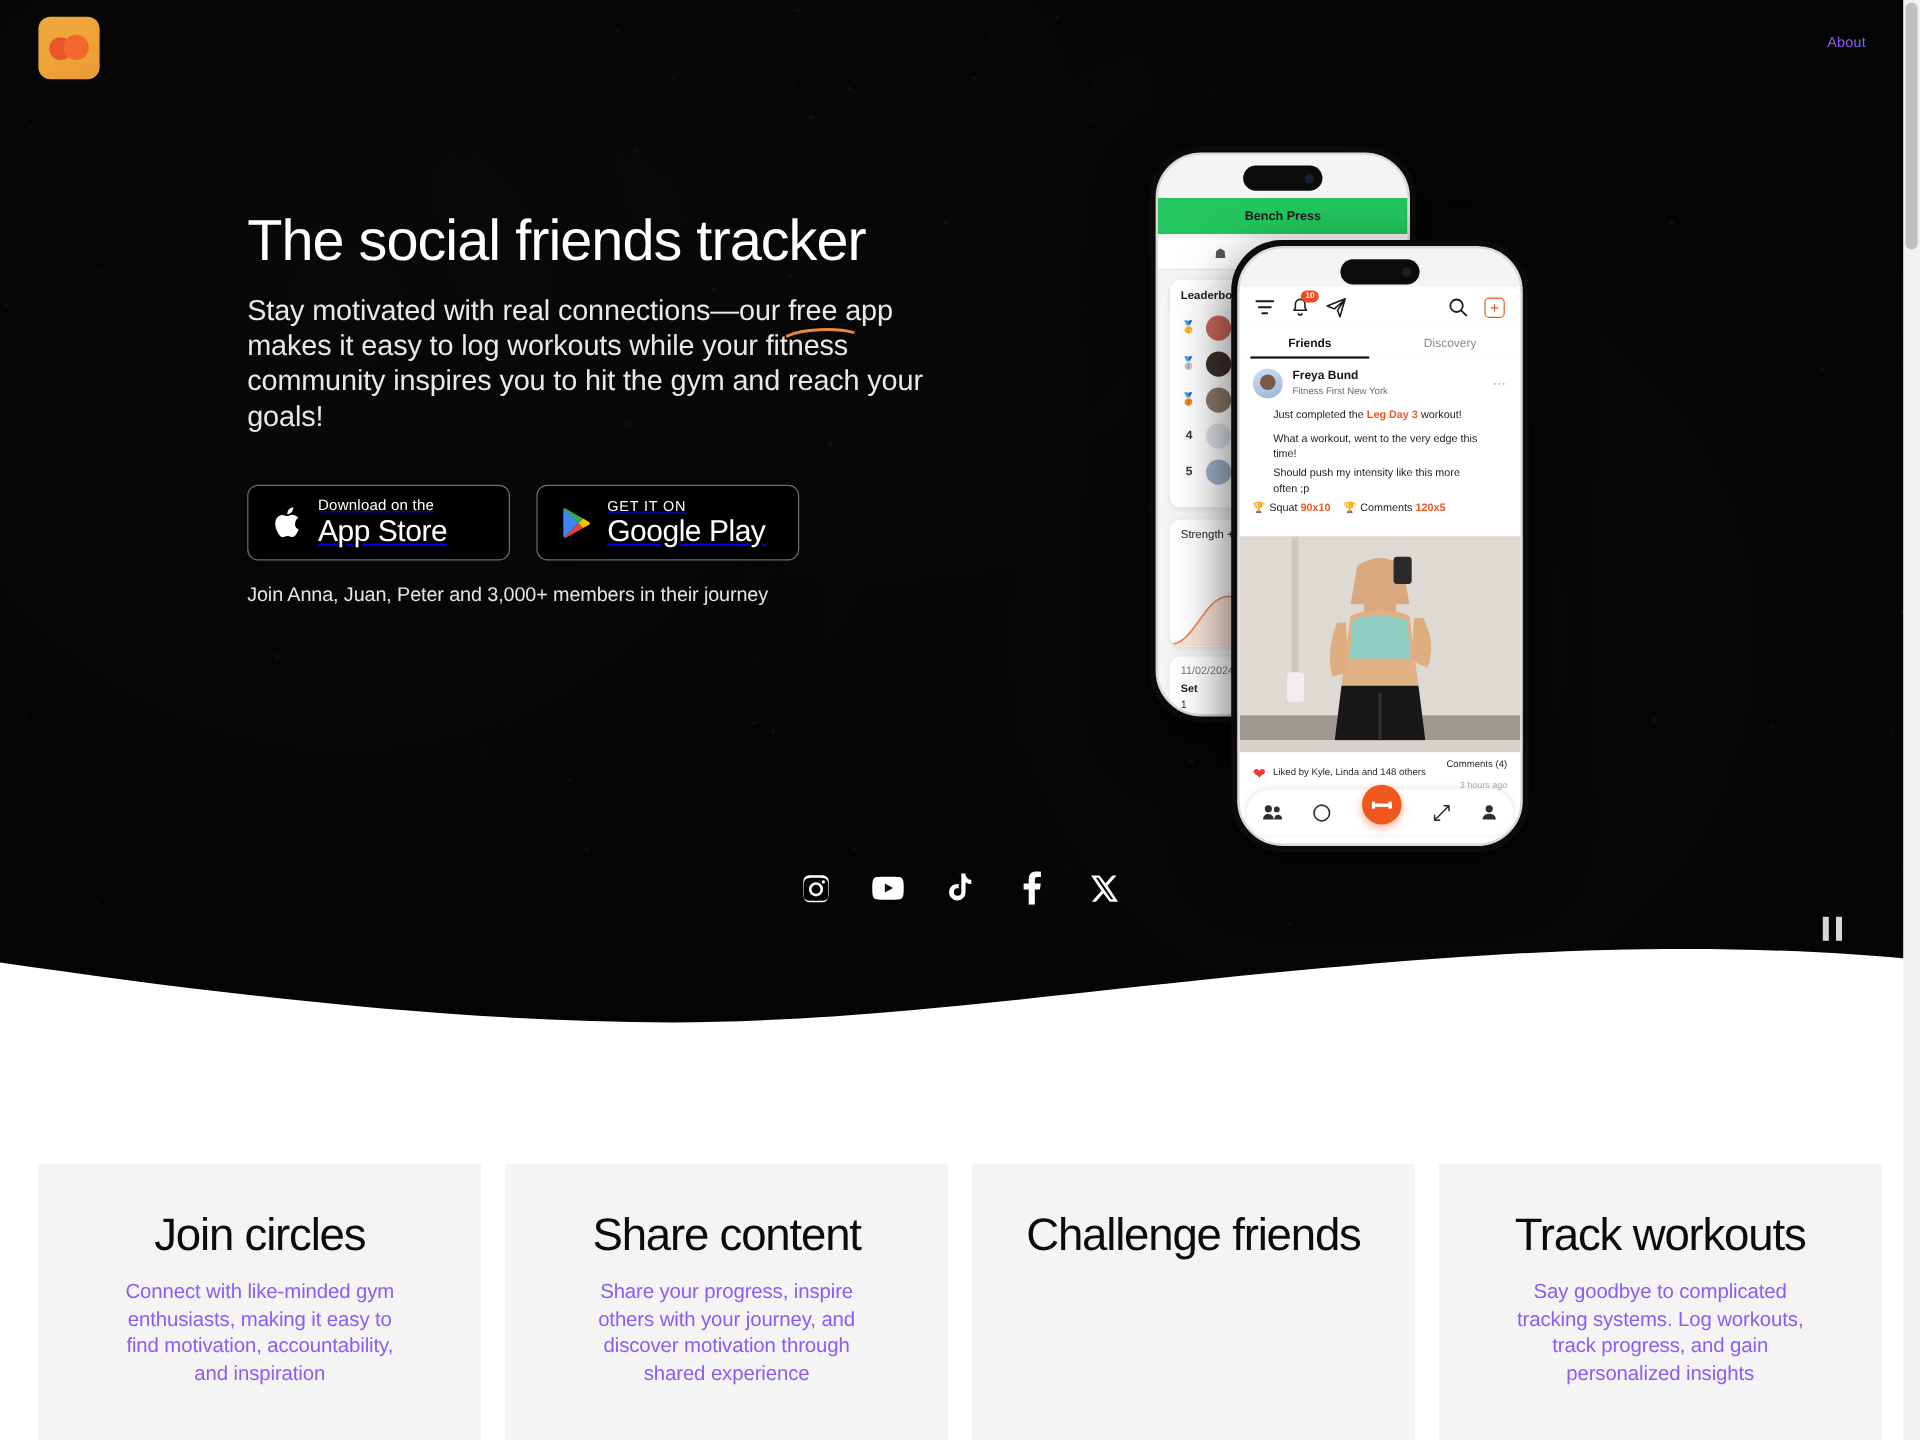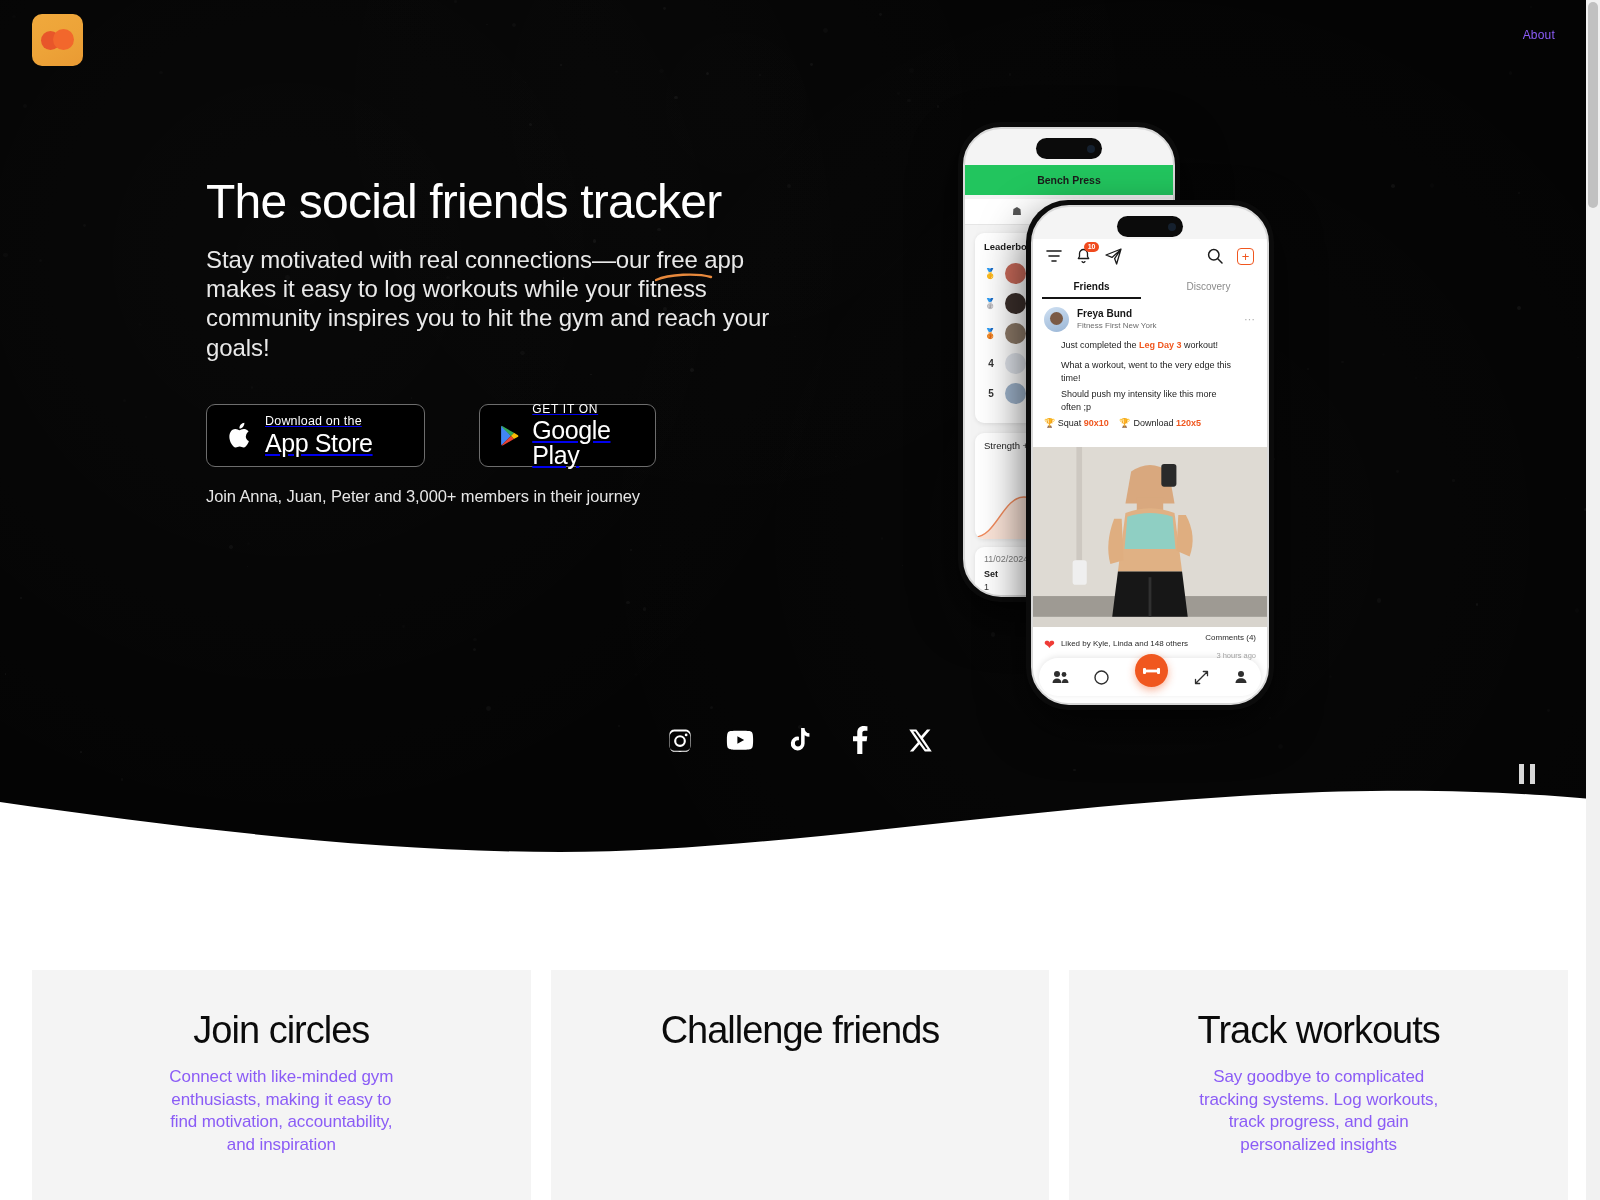--- a/index.html
+++ b/index.html
@@ -68,21 +68,21 @@
   .hl svg { position:absolute; left:-2px; bottom:-8px; width:58px; height:10px; }
 
   
   .badges { position:absolute; left:206px; top:404px; display:flex; gap:22px; z-index:20; }
   .badge {
     height:63px; border:1px solid #6d6d6d; border-radius:9px;
     background:#000; display:flex; align-items:center; gap:12px;
     padding:0 20px; cursor:pointer;
   }
   .badge.apple { width:219px; }
-  .badge.google { width:177px;margin-left:32px; }
+  .badge.google { width:219px; }
   .badge-text { display:flex; flex-direction:column; justify-content:center; line-height:1; }
   .badge-small { color:#fff; font-size:12.5px; font-weight:400; letter-spacing:.2px; }
   .badge-small.caps { font-size:12px; letter-spacing:.7px; }
   .badge-big { color:#fff; font-size:25px; font-weight:500; letter-spacing:-.4px; margin-top:3px; }
 
   .members {
     position:absolute; left:206px; top:487px; z-index:20;
     color:#e6e6e6; font-size:16.5px; font-weight:300; letter-spacing:-.1px;
   }
 
@@ -538,21 +538,21 @@
                 <div class="pf-uname">Freya Bund</div>
                 <div class="pf-ugym">Fitness First New York</div>
               </div>
               <div class="pf-dots">⋯</div>
             </div>
             <div class="pf-line"><span>Just completed the </span><span class="orange">Leg Day 3</span><span> workout!</span></div>
             <div class="pf-line" style="padding-top:7px">What a workout, went to the very edge this time!</div>
             <div class="pf-line">Should push my intensity like this more often ;p</div>
             <div class="pf-stats" id="pf-stats">
                 <span><span>🏆</span> <span>Squat</span> <b>90x10</b></span>
-                <span><span>🏆</span> <span>Download</span> <b>120x5</b></span>
+                <span><span>🏆</span> <span>Comments</span> <b>120x5</b></span>
               </div>
 
             <div class="pf-photo">
               <svg viewBox="0 0 248 180" preserveAspectRatio="xMidYMid slice">
                 <rect width="248" height="180" fill="#dedad3"></rect>
                 <rect x="0" y="158" width="248" height="22" fill="#9e9a93"></rect>
                 <rect x="46" y="0" width="6" height="120" fill="#cdc8c1"></rect>
                 <rect x="42" y="120" width="15" height="26" rx="3" fill="#efefef"></rect>
                 <path d="M104 26 q20 -14 40 0 l6 34 -52 0z" fill="#d9a87e"></path>
                 <rect x="110" y="54" width="28" height="16" fill="#d9a87e"></rect>
@@ -650,20 +650,24 @@
       <path d="M0,62 C180,88 380,112 560,112 C760,112 980,72 1240,56 C1400,46 1520,52 1600,60 L1600,120 L0,120 Z" fill="#ffffff"></path>
     </svg>
   </section>
 
   <section class="cards" id="cards">
       <div class="card">
         <div class="card-title">Join circles</div>
         <div class="card-body">Connect with like-minded gym enthusiasts, making it easy to find motivation, accountability, and inspiration</div>
       </div>
       <div class="card">
+        <div class="card-title">Share content</div>
+        <div class="card-body">Share your progress, inspire others with your journey, and discover motivation through shared experience</div>
+      </div>
+      <div class="card">
         <div class="card-title">Challenge friends</div>
       </div>
       <div class="card">
         <div class="card-title">Track workouts</div>
         <div class="card-body">Say goodbye to complicated tracking systems. Log workouts, track progress, and gain personalized insights</div>
       </div>
     </section>
 
   <div class="scrollbar">
     <div class="scrollthumb"></div>

